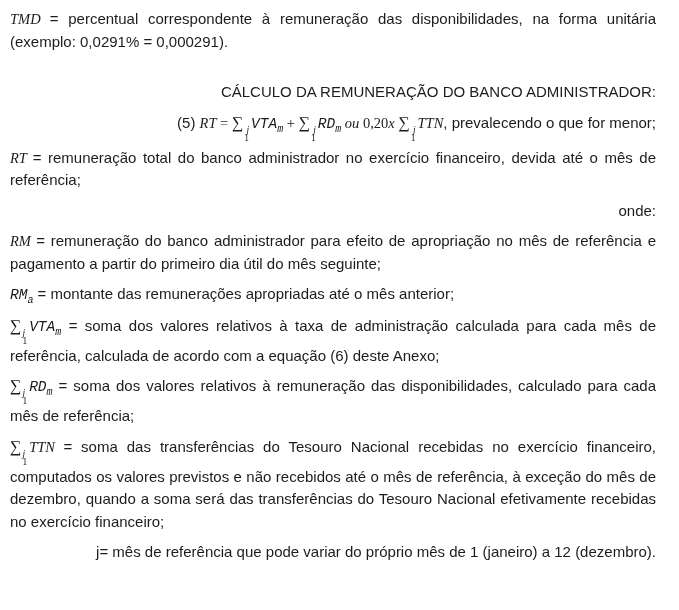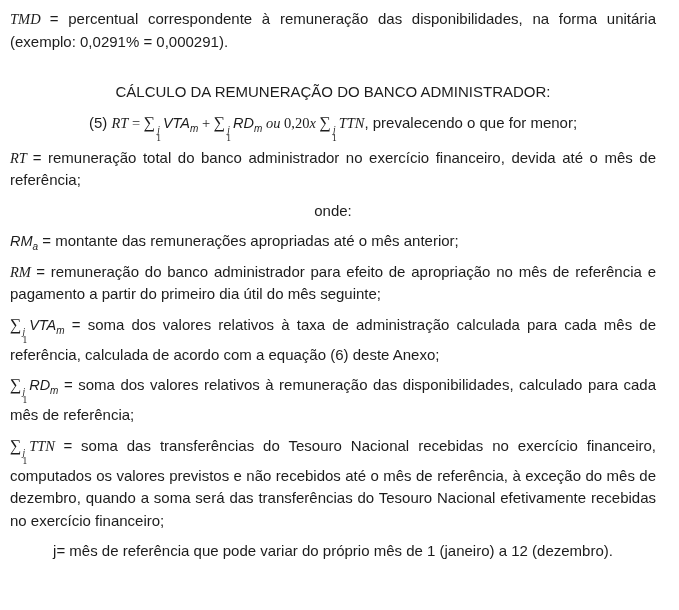--- a/index.html
+++ b/index.html
@@ -17,34 +17,34 @@
     font-family: "Liberation Sans", sans-serif;
     font-size: 15px;
     line-height: 22.5px;
   }
   .block {
     margin: 0 12px 8px 0;
     text-align: justify;
   }
   .block.eq-tight { margin-bottom: 5px; }
   .block.gap-before { margin-top: 28px; }
-  .block.no-justify { text-align: center; }
+  .block.no-justify { text-align: right; }
   .txt { font-family: "Liberation Sans", sans-serif; }
   .math {
     font-family: "Liberation Serif", serif;
     font-style: italic;
     font-size: 14.5px;
   }
   .mathup {
     font-family: "Liberation Serif", serif;
     font-style: normal;
     font-size: 14.5px;
   }
   .mvar {
-    font-family: Liberation Sans, sans-serif;
+    font-family: Liberation Mono, monospace;
     font-style: italic;
     font-size: 14.5px;
   }
   .mvar sub {
     font-size: 10px;
     font-style: italic;
     line-height: 0;
   }
   .sum {
     font-family: "Liberation Serif", serif;
@@ -78,22 +78,22 @@
             <span class="sub">1</span>
           </span></span><span class="mvar">VTA<sub>m</sub></span><span class="mathup"> + </span><span class="sum"><span class="sigma">∑</span><span class="scripts">
             <span class="sup">j</span>
             <span class="sub">1</span>
           </span></span><span class="mvar">RD<sub>m</sub></span><span class="math"> ou </span><span class="mathup">0,20</span><span class="math">x </span><span class="sum"><span class="sigma">∑</span><span class="scripts">
             <span class="sup">j</span>
             <span class="sub">1</span>
           </span></span><span class="math">TTN</span><span class="txt">, prevalecendo o que for menor;</span></p>
       <p class="block"><span class="math">RT </span><span class="txt">= remuneração total do banco administrador no exercício financeiro, devida até o mês de referência;</span></p>
       <p class="block no-justify"><span class="txt">onde:</span></p>
+      <p class="block"><span class="math">RM </span><span class="txt">= remuneração do banco administrador para efeito de apropriação no mês de referência e pagamento a partir do primeiro dia útil do mês seguinte;</span></p>
       <p class="block"><span class="mvar">RM<sub>a</sub></span><span class="txt"> = montante das remunerações apropriadas até o mês anterior;</span></p>
-      <p class="block"><span class="math">RM </span><span class="txt">= remuneração do banco administrador para efeito de apropriação no mês de referência e pagamento a partir do primeiro dia útil do mês seguinte;</span></p>
       <p class="block"><span class="sum"><span class="sigma">∑</span><span class="scripts">
             <span class="sup">j</span>
             <span class="sub">1</span>
           </span></span><span class="mvar">VTA<sub>m</sub></span><span class="txt"> = soma dos valores relativos à taxa de administração calculada para cada mês de referência, calculada de acordo com a equação (6) deste Anexo;</span></p>
       <p class="block"><span class="sum"><span class="sigma">∑</span><span class="scripts">
             <span class="sup">j</span>
             <span class="sub">1</span>
           </span></span><span class="mvar">RD<sub>m</sub></span><span class="txt"> = soma dos valores relativos à remuneração das disponibilidades, calculado para cada mês de referência;</span></p>
       <p class="block"><span class="sum"><span class="sigma">∑</span><span class="scripts">
             <span class="sup">j</span>

